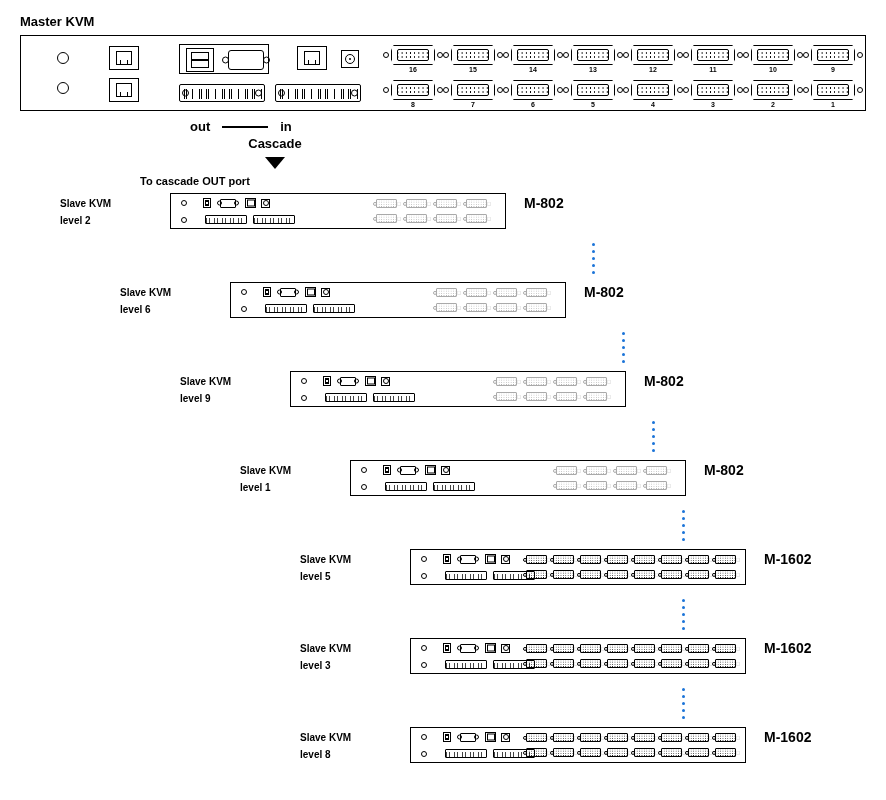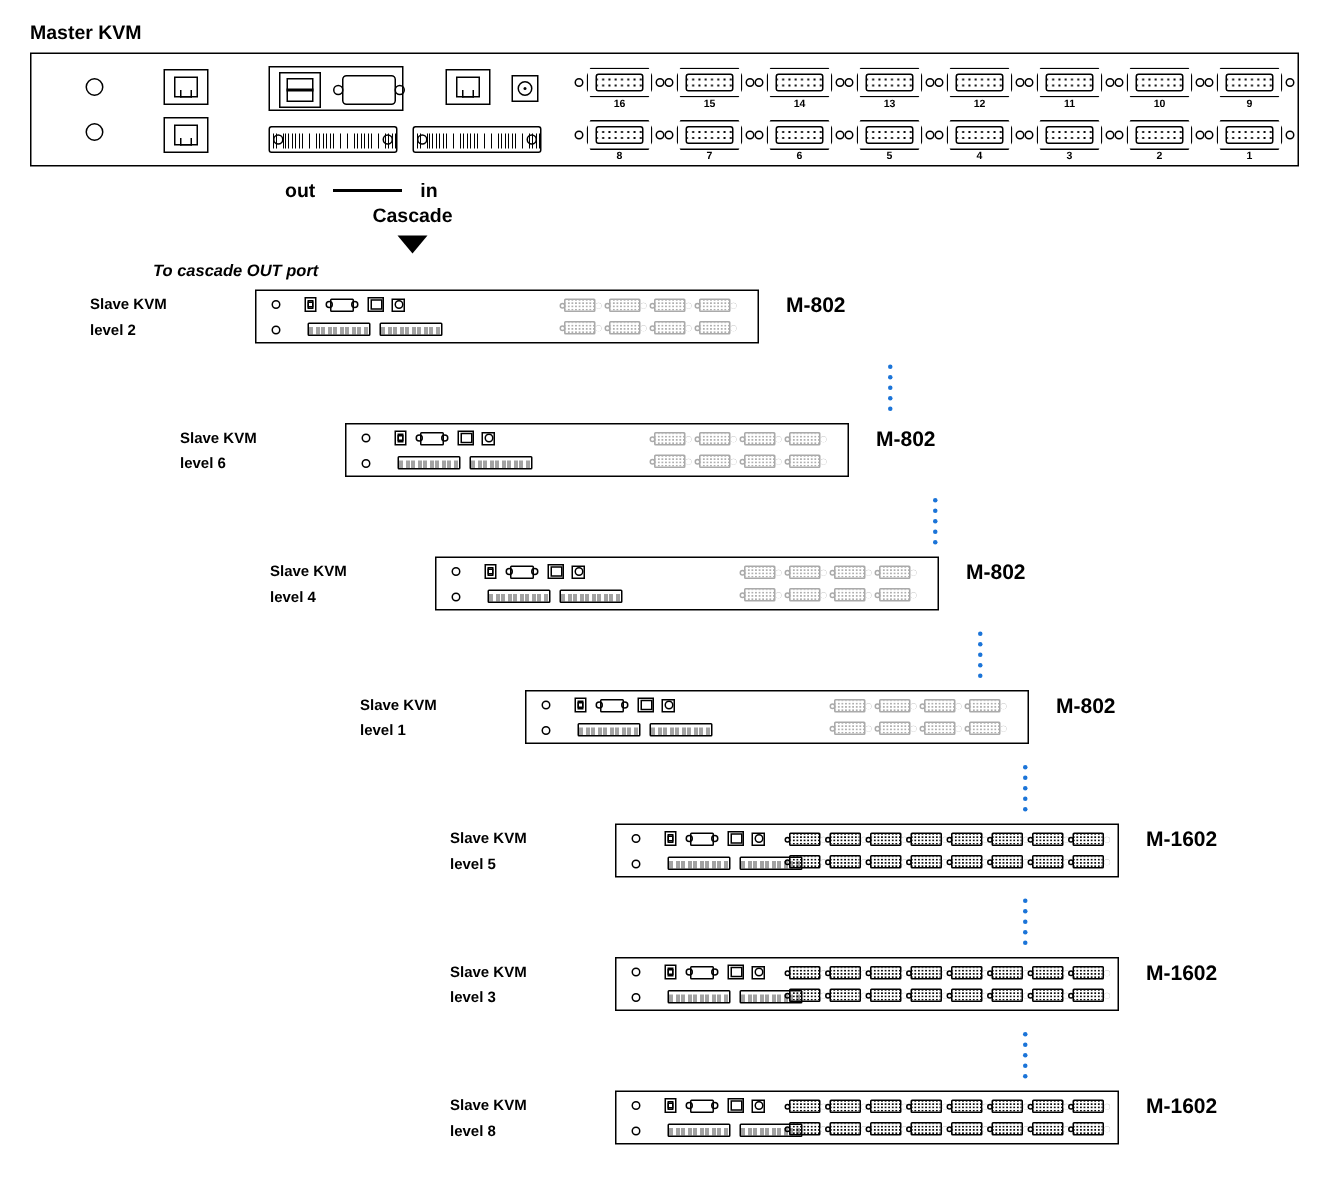--- a/index.html
+++ b/index.html
@@ -274,21 +274,21 @@
   <div class="legend-row1">
     <span>out</span>
     <span class="line"></span>
     <span>in</span>
   </div>
   <div class="legend-row2">Cascade</div>
   <div class="legend-arrow"></div>
 </div>
 
 <div id="slaves-container">
-    <div class="cascade-note" style="margin-left: 82px; font-style: italic;">To cascade OUT port</div>
+    <div class="cascade-note" style="margin-left: 120px;">To cascade OUT port</div>
     <div class="slave-row">
       <div class="s-label" style="left: 40px; top: 4px;">
         <div>Slave KVM</div>
         <div class="l2">level 2</div>
       </div>
       <div class="s-unit" style="left: 150px; top: 2px; width: 336px; height: 36px;">
         <div class="row" style="left: 10px; top: 4px; gap: 5px;">
           <span class="su-hole"></span>
           <span style="width:6px"></span>
           <span class="su-usb"></span>
@@ -386,21 +386,21 @@
     <div class="dots" style="margin: 6px 0px 6px 360px;">
       <span></span>
       <span></span>
       <span></span>
       <span></span>
       <span></span>
     </div>
     <div class="slave-row">
       <div class="s-label" style="left: 160px; top: 4px;">
         <div>Slave KVM</div>
-        <div class="l2">level 4</div>
+        <div class="l2">level 9</div>
       </div>
       <div class="s-unit" style="left: 270px; top: 2px; width: 336px; height: 36px;">
         <div class="row" style="left: 10px; top: 4px; gap: 5px;">
           <span class="su-hole"></span>
           <span style="width:6px"></span>
           <span class="su-usb"></span>
           <span class="su-vga" style="margin:0 4px"></span>
           <span class="su-rj"></span>
           <span class="su-dc"></span>
         </div>

